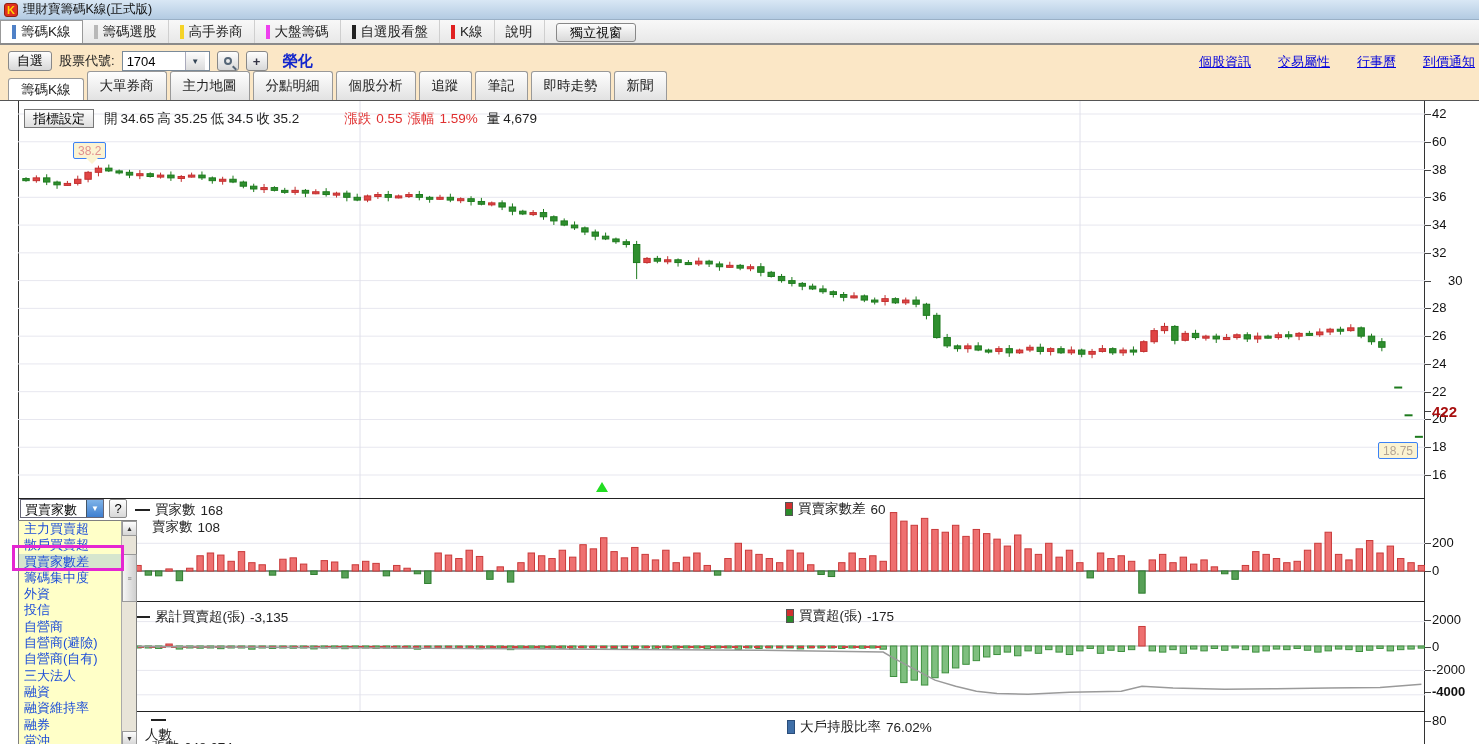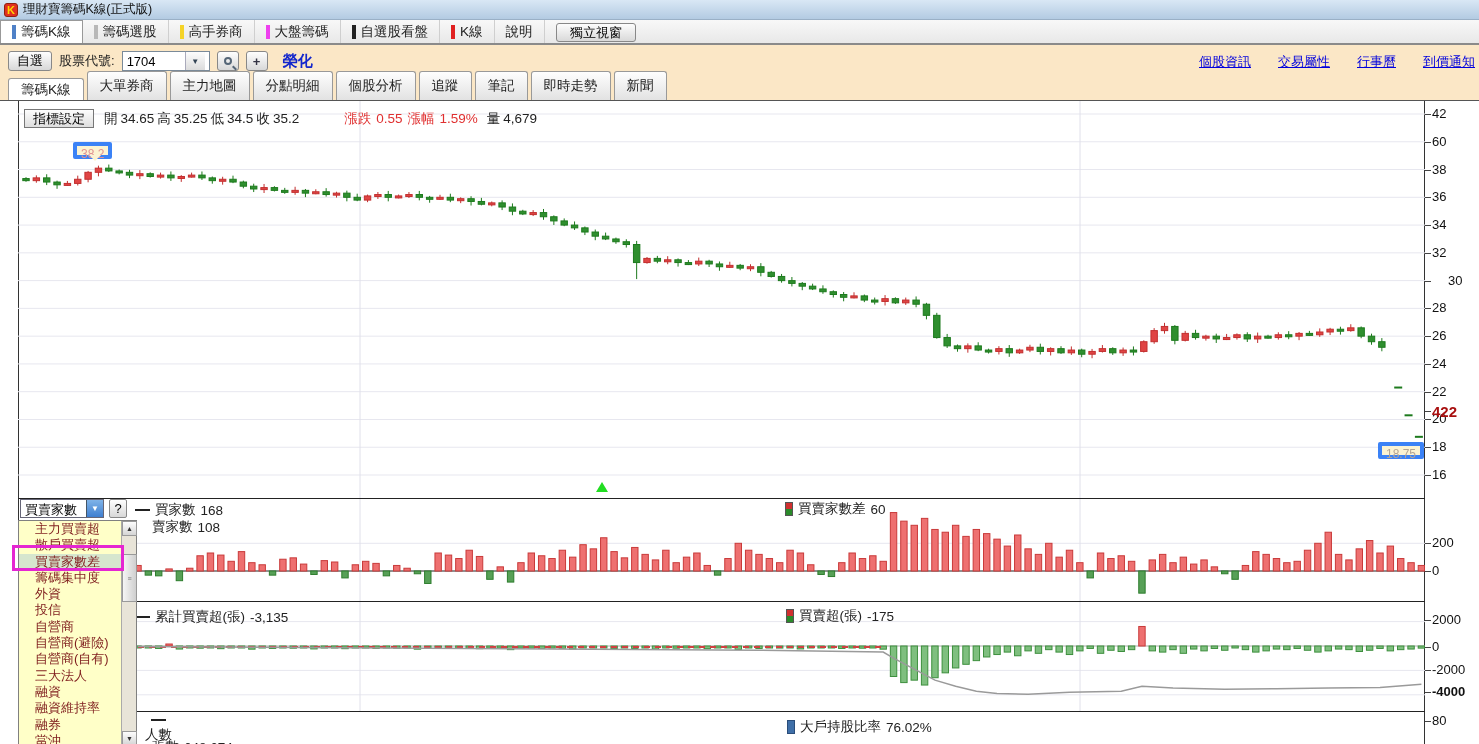--- a/index.html
+++ b/index.html
@@ -67,21 +67,21 @@
 .ohlc span { font-size:13.5px; color:#222; margin-right:3px; }
 .chg span { font-size:13.5px; color:#e03030; margin-right:5px; }
 .vol span { font-size:13.5px; color:#222; margin-right:3px; }
 
 
 .axlab { position:absolute; left:1432px; font-size:13px; color:#111; }
 .axlab.hot { color:#a80f0f; font-weight:bold; font-size:15px; }
 .tick { position:absolute; left:1425px; width:6px; height:1px; background:#444; }
 
 
-.tip { position:absolute; background:#fbf3d2; border:4px solid #3b82f6; font-size:12px; padding:0 4px;
+.tip { position:absolute; background:#fbf3d2; border:1px solid #3b82f6; font-size:12px; padding:0 4px;
   height:17px; line-height:16px; border-radius:2px; z-index:5;text-align:center; }
 .tip.high { color:#e09090; }
 .tip.low { color:#b3a494; }
 .tip.high::after { content:""; position:absolute; left:12px; bottom:-6px; border:6px solid transparent;
   border-top-color:#fbf3d2; border-bottom:none; }
 .greentri { position:absolute; width:0; height:0; border-left:6px solid transparent; border-right:6px solid transparent;
   border-bottom:10px solid #22dd22; z-index:4; }
 
 
 .legend { position:absolute; display:flex; align-items:center; gap:5px; font-size:13.5px; color:#222; z-index:3; }
@@ -94,21 +94,21 @@
 .selbox { display:flex; width:84px; height:19px; border:1px solid #667; background:#fff; }
 .selbox .val { flex:1; font-size:13px; padding:1px 0 0 4px; }
 .selarr { width:17px; background:linear-gradient(#7fb3e8,#3f7fd0); color:#fff; font-size:8px;
   display:flex; align-items:center; justify-content:center; border-left:1px solid #456; }
 .helpbtn { width:18px; height:19px; font-size:13px; background:linear-gradient(#fefefe,#d8d8d8);
   border:1px solid #888; border-radius:2px; }
 
 
 .ddlist { position:absolute; left:18px; top:419px; width:119px; height:225px; background:#ffffc8;
   border:1px solid #808080; z-index:7; }
-.dditem { height:16.3px; font-size:13px; padding-left:16px; line-height:16px; color:#7f1d1d; white-space:nowrap; overflow:hidden; }
+.dditem { height:16.3px; font-size:13px; padding-left:5px; line-height:16px; color:#1d4ed8; white-space:nowrap; overflow:hidden; }
 .dditem.sel { background:#d6e6ce; }
 .ddbox { position:absolute; left:12px; top:444px; width:112px; height:26px; border:3px solid #e526d2; z-index:9; }
 .ddscroll { position:absolute; right:0; top:0; width:15px; height:225px; background:#e8e4d8; border-left:1px solid #aaa; }
 .ddbtn { position:absolute; left:0; width:15px; height:15px; background:linear-gradient(#fdfdfd,#d5d5d5);
   border:1px solid #999; font-size:7px; color:#333; display:flex; align-items:center; justify-content:center; }
 .ddthumb { position:absolute; left:0; top:33px; width:15px; height:48px; background:linear-gradient(90deg,#f5f5f5,#cfcfcf);
   border:1px solid #999; display:flex; align-items:center; justify-content:center; font-size:7px; color:#777; letter-spacing:0; }
 </style>
 </head>
 <body>

